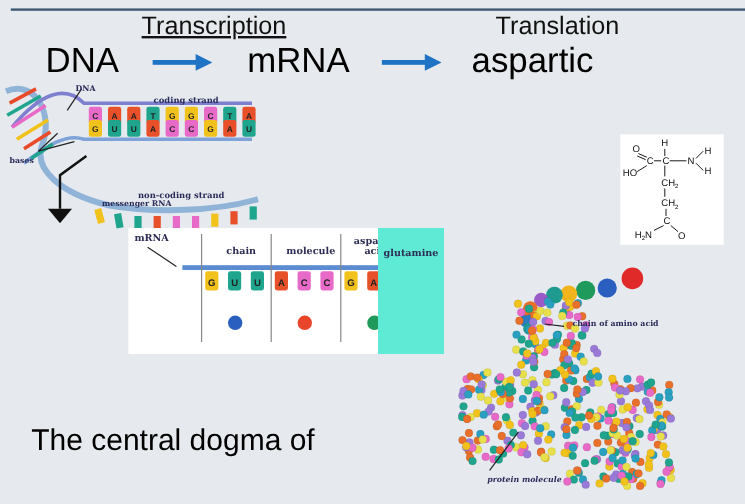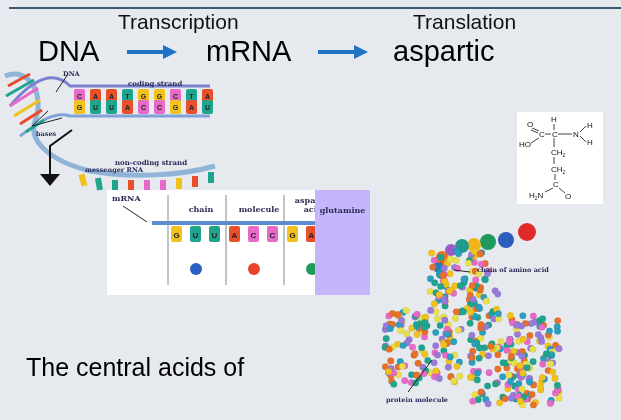--- a/index.html
+++ b/index.html
@@ -14,21 +14,21 @@
   .mrna-box { position:absolute; left:107px; top:190px; width:208px; height:105px; background:#fff; }
   .mrna-box .hdr { position:absolute; font-family:"DejaVu Serif", serif; font-weight:bold; font-size:8px; color:#2d2d55; text-align:center; line-height:9px; }
   .chem { position:absolute; left:517px; top:112px; width:86px; height:92px; background:#fff; }
   svg text { font-family:"Liberation Sans", sans-serif; }
 </style>
 </head>
 <body>
 
 <div class="topline"></div>
 
-<div class="proc-label" style="left:118px;top:11px;">Transcription</div>
+<div class="proc-label" style="left:118px;top:11px;text-decoration:underline;">Transcription</div>
 <div class="proc-label" style="left:368px;top:11px;margin-left:45px;">Translation</div>
 
 <div class="title-word" style="left:38px;top:37px;">DNA</div>
 <div class="title-word" style="left:206px;top:37px;">mRNA</div>
 <div class="title-word" style="left:393px;top:37px;">aspartic</div>
 
 <svg class="arrow" style="left:127px;top:44px;" width="50" height="16">
   <rect x="0" y="6" width="38" height="4" fill="#1f73c4"></rect>
   <polygon points="36,1 50,8 36,15" fill="#1f73c4"></polygon>
 </svg>
@@ -104,21 +104,21 @@
   <line x1="68" y1="8" x2="56" y2="26" stroke="#222" stroke-width="1"></line>
   <line x1="32" y1="60" x2="48" y2="45" stroke="#222" stroke-width="1"></line>
   <line x1="32" y1="60" x2="62" y2="52" stroke="#222" stroke-width="1"></line>
 
   <polyline points="72,64 50,80 50,108" stroke="#111" stroke-width="2" fill="none"></polyline>
   <polygon points="40,108 60,108 50,120" fill="#111"></polygon>
 </svg>
 
 <div class="small-label" style="left:63px;top:70px;">DNA</div>
 <div class="small-label" style="left:128px;top:79px;font-size:7px;">coding strand</div>
-<div class="small-label" style="left:8px;top:130px;margin-left:28px;">bases</div>
+<div class="small-label" style="left:8px;top:130px;">bases</div>
 <div class="small-label" style="left:85px;top:130px;margin-top:36px;">messenger RNA</div>
 <div class="small-label" style="left:115px;top:158px;font-size:7px;">non-coding strand</div>
 
 <div class="mrna-box">
   <svg id="tl-fig" width="208" height="105" style="position:absolute;left:0;top:0;">
     <line x1="16" y1="16" x2="40" y2="32" stroke="#222" stroke-width="1"></line>
     <rect x="45" y="31" width="163" height="4" fill="#5b8bd0"></rect>
     <g id="codon-dividers">
         <line x1="61" y1="5" x2="61" y2="95" stroke="#888" stroke-width="1"></line>
         <line x1="119" y1="5" x2="119" y2="95" stroke="#888" stroke-width="1"></line>
@@ -161,21 +161,21 @@
   </svg>
   <div class="hdr" style="left:5px;top:4px;">mRNA</div>
   <div class="hdr" style="left:64px;top:15px;width:60px;">chain</div>
   <div class="hdr" style="left:122px;top:15px;width:60px;">molecule</div>
   <div class="hdr" style="left:180px;top:6px;width:52px;">
     <div>aspartic</div>
     <div>acid</div>
   </div>
 </div>
 <div class="mrna-box" style="left:315px;width:0;"></div>
-<div style="position:absolute;left:315px;top:190px;width:55px;height:105px;background:#c4b5fd;">
+<div style="position:absolute;left:315px;top:190px;width:55px;height:105px;background:#5eead4;">
   <div class="hdr" style="position:absolute;left:0;top:15px;width:55px;font-family:'DejaVu Serif',serif;font-weight:bold;font-size:8px;color:#2d2d55;text-align:center;">glutamine</div>
 </div>
 
 <div class="chem">
   <svg width="86" height="92" style="font-family:'Liberation Sans',sans-serif;">
     <g font-size="8" fill="#111">
       <text x="10" y="15">O</text>
       <text x="34" y="10">H</text>
       <text x="22" y="25">C</text>
       <text x="35" y="25">C</text>
@@ -628,17 +628,17 @@
       <circle cx="172.2968964334705" cy="167.59190672153636" r="3.3" fill="#f2c21c" stroke="rgba(0,0,0,0.15)" stroke-width="0.4"></circle>
       <circle cx="120.81680812757202" cy="136.19615912208505" r="3.3" fill="#e8702a" stroke="rgba(0,0,0,0.15)" stroke-width="0.4"></circle>
       <circle cx="80.22196502057614" cy="146.88957475994513" r="3.3" fill="#2aa0c0" stroke="rgba(0,0,0,0.15)" stroke-width="0.4"></circle>
       <circle cx="18.64332561728395" cy="161.6570644718793" r="3.3" fill="#f2c21c" stroke="rgba(0,0,0,0.15)" stroke-width="0.4"></circle>
       <circle cx="108.83796296296295" cy="97.07064471879286" r="3.3" fill="#2aa0c0" stroke="rgba(0,0,0,0.15)" stroke-width="0.4"></circle>
     </g>
   <line x1="84" y1="60" x2="100" y2="62" stroke="#222" stroke-width="1"></line>
   <line x1="38" y1="182" x2="62" y2="150" stroke="#222" stroke-width="1"></line>
 </svg>
 <div class="small-label" style="left:477px;top:266px;">chain of amino acid</div>
-<div class="small-label" style="left:386px;top:396px;">protein molecule</div>
+<div class="small-label" style="left:406px;top:396px;font-style:italic;">protein molecule</div>
 
 <div class="caption">
-  <div>The central acids of</div>
+  <div>The central dogma of</div>
 </div>
 
 </body></html>

